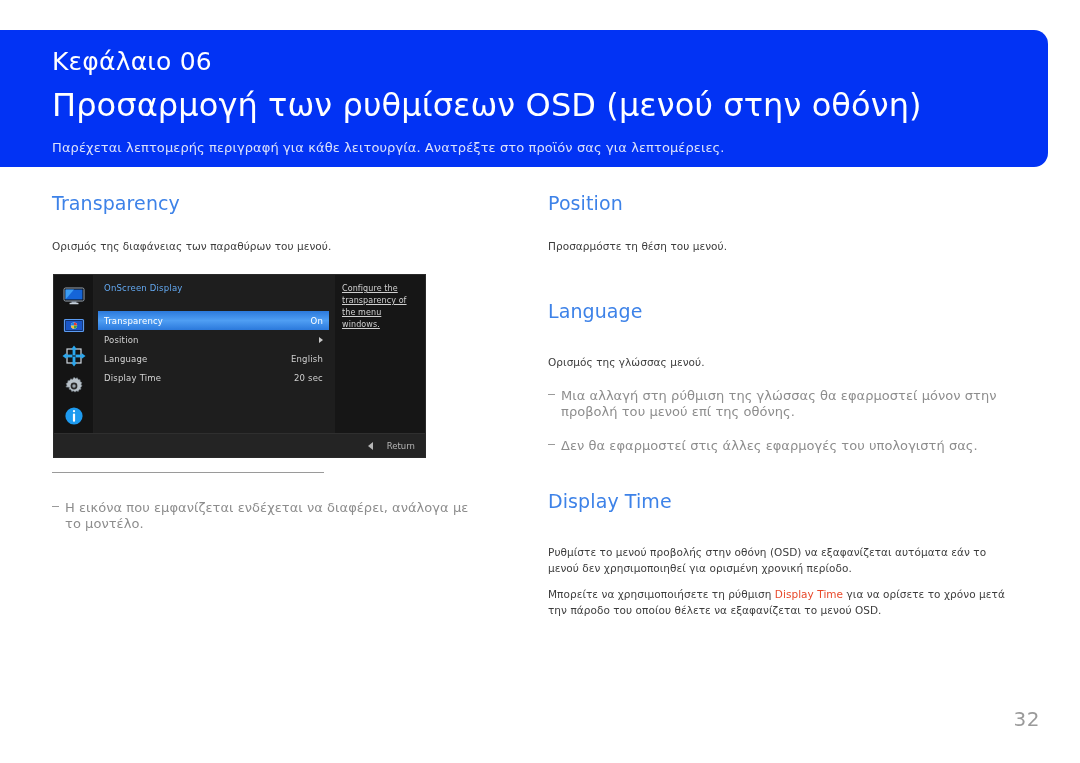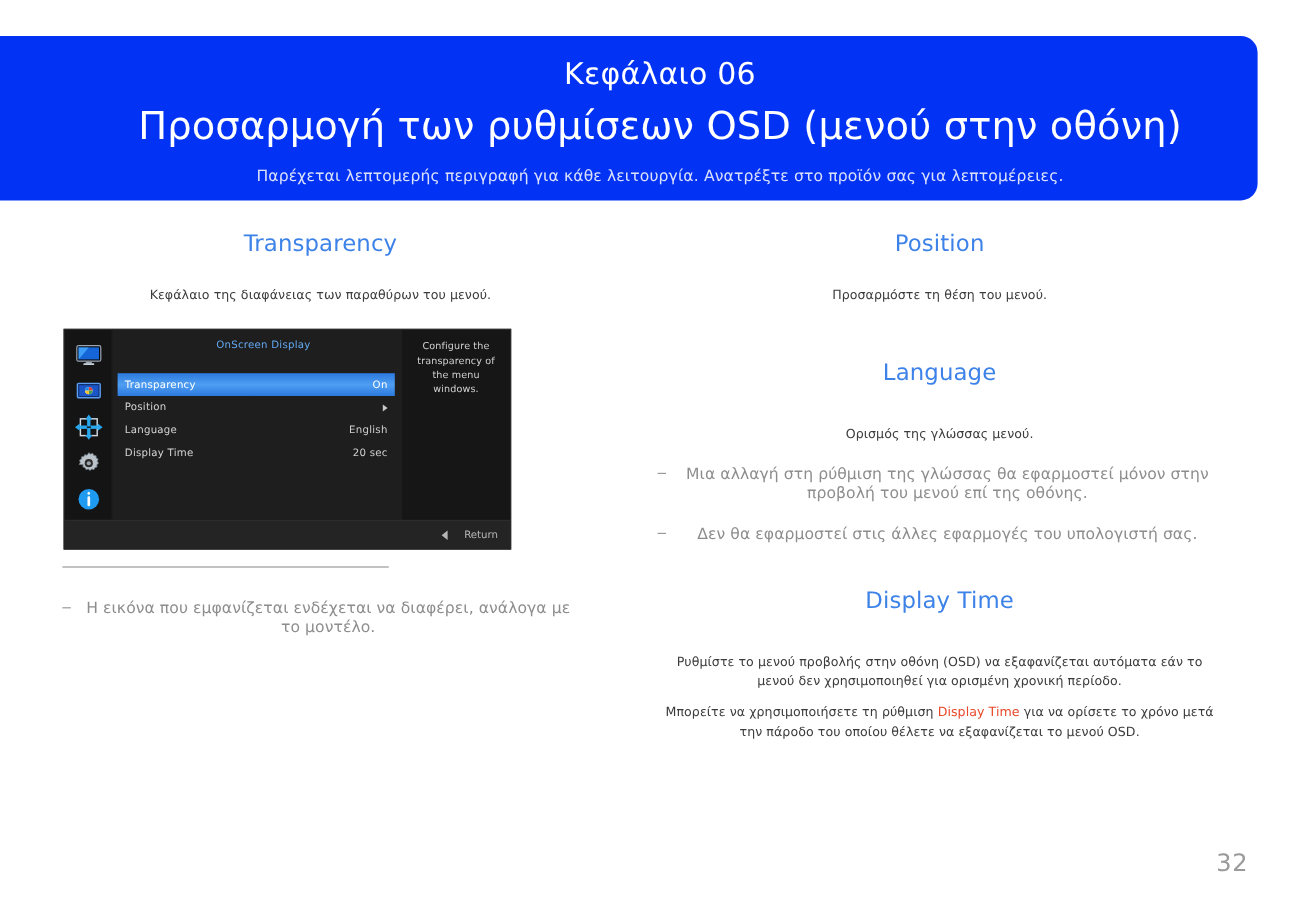--- a/index.html
+++ b/index.html
@@ -8,21 +8,20 @@
     height: 763px;
     background: #ffffff;
     font-family: "DejaVu Sans", sans-serif;
     overflow: hidden;
   }
   .page {
     position: relative;
     width: 1080px;
     height: 763px;
     background: #ffffff;
-    text-align: center;
   }
 
   
   .header {
     position: absolute;
     left: -20px;
     top: 30px;
     width: 1068px;
     height: 137px;
     background: #0233f4;
@@ -178,20 +177,21 @@
     border-bottom: 3px solid transparent;
   }
   .osd-help {
     width: 90px;
     background: #161616;
     color: #d0d0d0;
     font-size: 8px;
     line-height: 12px;
     padding: 8px 7px;
     letter-spacing: 0.1px;
+    text-decoration: underline;
   }
   .osd-footer {
     height: 24px;
     background: #242424;
     border-top: 1px solid #2f2f2f;
     display: flex;
     align-items: center;
     justify-content: flex-end;
     padding-right: 10px;
     gap: 14px;
@@ -239,21 +239,21 @@
 
   <div class="header">
     <div class="chapter">Κεφάλαιο 06</div>
     <div class="title">Προσαρμογή των ρυθμίσεων OSD (μενού στην οθόνη)</div>
     <div class="subtitle">Παρέχεται λεπτομερής περιγραφή για κάθε λειτουργία. Ανατρέξτε στο προϊόν σας για λεπτομέρειες.</div>
   </div>
 
   <div class="col-left">
     <h2 class="section">Transparency</h2>
     <div class="gap-sm"></div>
-    <div class="body-text">Κεφάλαιο της διαφάνειας των παραθύρων του μενού.</div>
+    <div class="body-text">Ορισμός της διαφάνειας των παραθύρων του μενού.</div>
   </div>
 
   <div class="osd">
     <div class="osd-body">
 
       <div class="osd-rail">
         <span class="rail-icon">
           <svg width="22" height="18" viewBox="0 0 22 18">
             <rect x="1" y="1" width="20" height="13" rx="1.5" fill="#0b0b0b" stroke="#9aa6b4" stroke-width="1"></rect>
             <rect x="2.5" y="2.5" width="17" height="10" fill="#1565d8"></rect>

